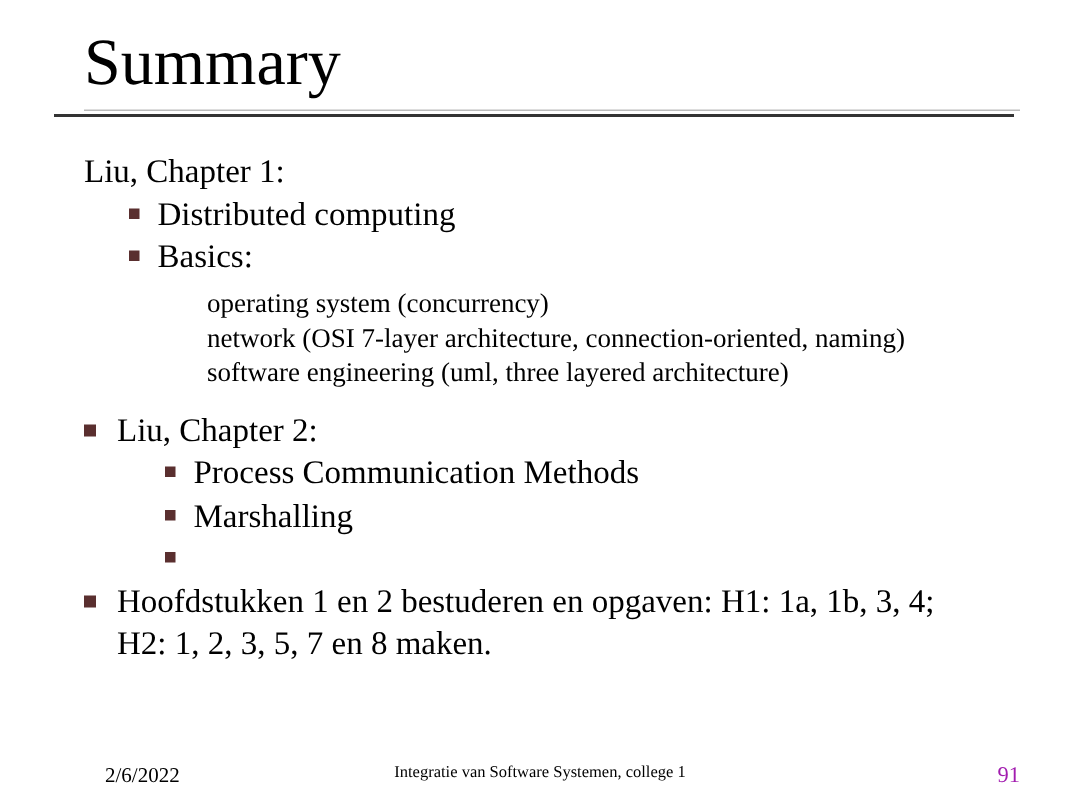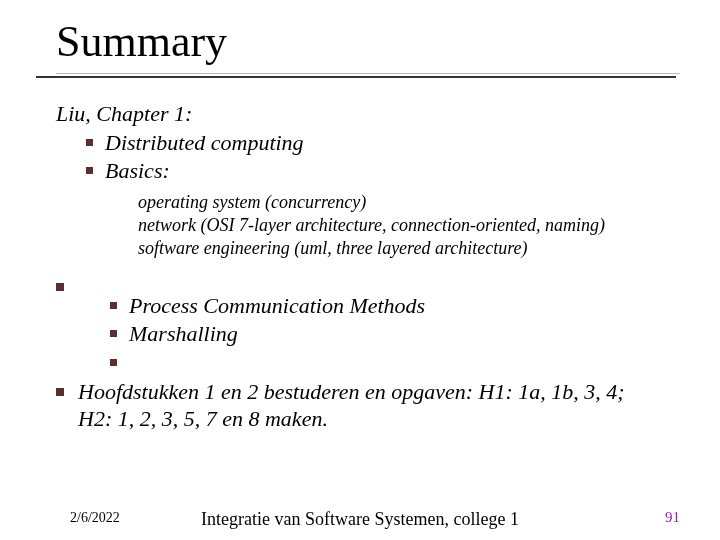--- a/index.html
+++ b/index.html
@@ -33,21 +33,20 @@
   .underline-dark {
     border: none;
     border-top: 2px solid #333;
     margin: 0 0 22px 0;
     margin-left: -20px;
     width: 640px;
   }
   .body {
     font-size: 22px;
     line-height: 1.25;
-    font-style: italic;
   }
   .sub-indent {
     margin-left: 30px;
   }
   .row {
     display: flex;
     align-items: flex-start;
     margin: 1px 0;
   }
   .row.gap {
@@ -89,21 +88,21 @@
     display: flex;
     align-items: baseline;
     justify-content: space-between;
     font-size: 14px;
     color: #000;
   }
   .footer .center {
     position: absolute;
     left: 50%;
     transform: translateX(-50%);
-    font-size: 18px;
+    font-size: 11px;
   }
   .footer .right {
     color: #a21caf;
     font-size: 15px;
   }
 </style>
 </head>
 <body>
 
 <div class="slide">
@@ -127,20 +126,21 @@
       </div>
       <div class="basics-sub">
         <div>operating system (concurrency)</div>
         <div>network (OSI 7-layer architecture, connection-oriented, naming)</div>
         <div>software engineering (uml, three layered architecture)</div>
       </div>
     </div>
 
     <div class="row gap">
       <span class="bullet"></span>
+      <span>Liu, Chapter 2:</span>
     </div>
 
     <div class="sub-indent" style="margin-left:54px;">
       <div class="row">
         <span class="bullet-sm"></span>
         <span>Process Communication Methods</span>
       </div>
       <div class="row">
         <span class="bullet-sm"></span>
         <span>Marshalling</span>

